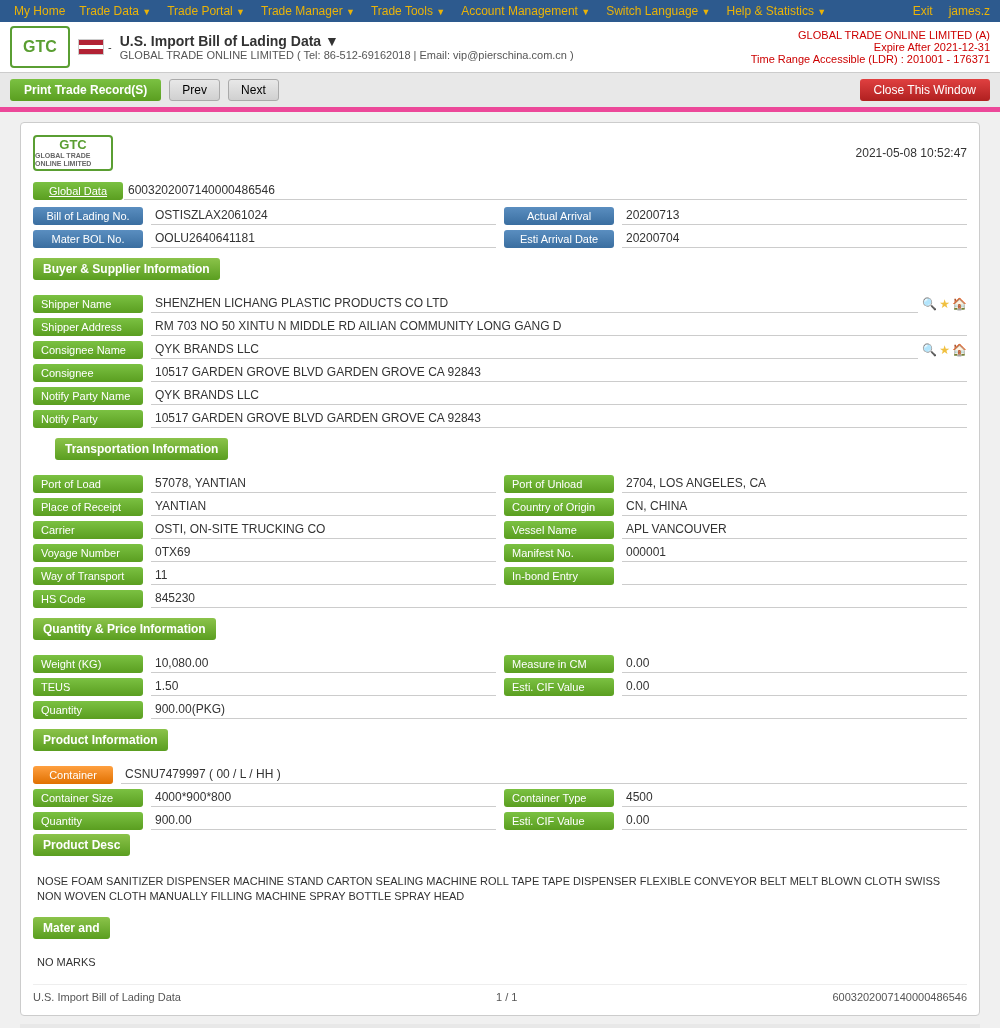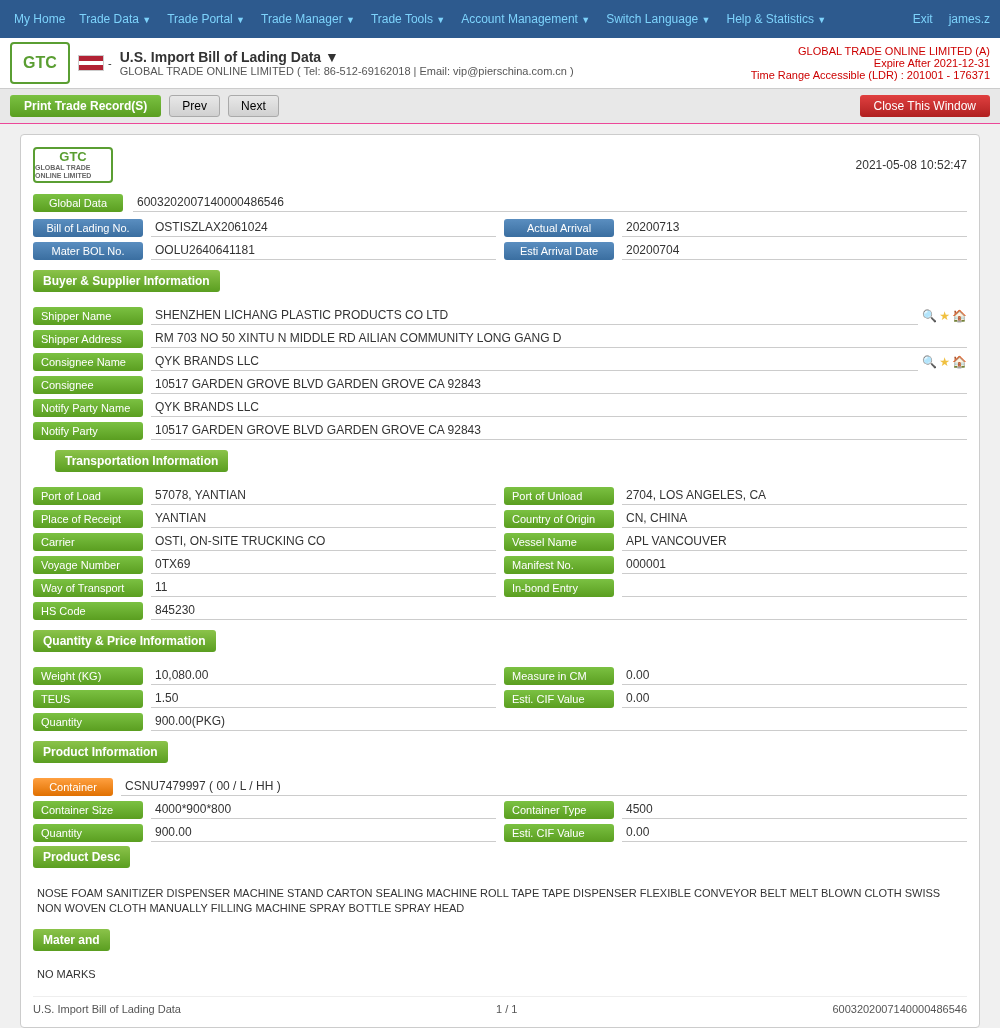--- a/index.html
+++ b/index.html
@@ -1,25 +1,25 @@
 <!DOCTYPE html>
 <html><head>
   <meta charset="utf-8">
   <style>
     * { box-sizing: border-box; margin: 0; padding: 0; }
     body { font-family: Arial, sans-serif; font-size: 12px; background: #f0f0f0; color: #333; }
 
     
     .top-nav {
       background: #2d5a8e;
-      color: #7dd3fc;
+      color: #eab308;
       display: flex;
       align-items: center;
       padding: 0 8px;
-      height: 38px;
+      height: 22px;
       font-size: 12px;
     }
     .top-nav span { margin-right: 2px; cursor: pointer; }
     .top-nav .nav-item { padding: 2px 6px; cursor: pointer; }
     .top-nav .exit { margin-left: auto; }
     .top-nav .user { margin-left: 8px; }
 
     
     .header-bar {
       background: white;
@@ -80,21 +80,21 @@
       text-align: right;
     }
 
     
     .toolbar {
       background: #e8e8e8;
       padding: 6px 10px;
       display: flex;
       align-items: center;
       gap: 8px;
-      border-bottom: 1px solid #ec4899;
+      border-bottom: 5px solid #ec4899;
     }
     .btn-green {
       background: linear-gradient(to bottom, #7bc142, #5a9e20);
       color: white;
       border: none;
       padding: 4px 14px;
       border-radius: 3px;
       cursor: pointer;
       font-size: 12px;
       font-weight: bold;
@@ -261,21 +261,22 @@
     }
     .global-label {
       background: linear-gradient(to bottom, #7bc142, #5a9e20);
       color: white;
       border: none;
       border-radius: 3px;
       padding: 3px 10px;
       font-size: 11px;
       min-width: 90px;
       text-align: center;
-      margin-right: 10px;
+      margin-right: 1px;
+      text-decoration: underline;
     }
   </style>
 </head>
 <body>
 
 <div class="top-nav">
   <span class="nav-item">My Home</span>
   <span class="nav-item">Trade Data <span class="arrow">▼</span></span>
   <span class="nav-item">Trade Portal <span class="arrow">▼</span></span>
   <span class="nav-item">Trade Manager <span class="arrow">▼</span></span>

